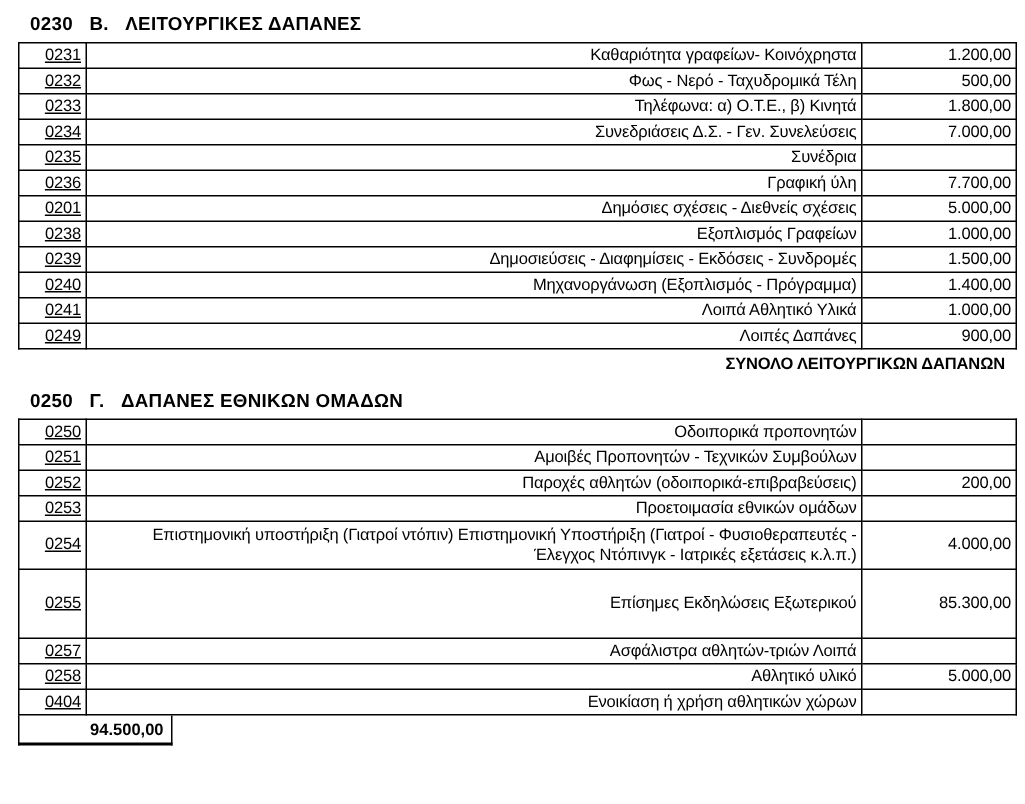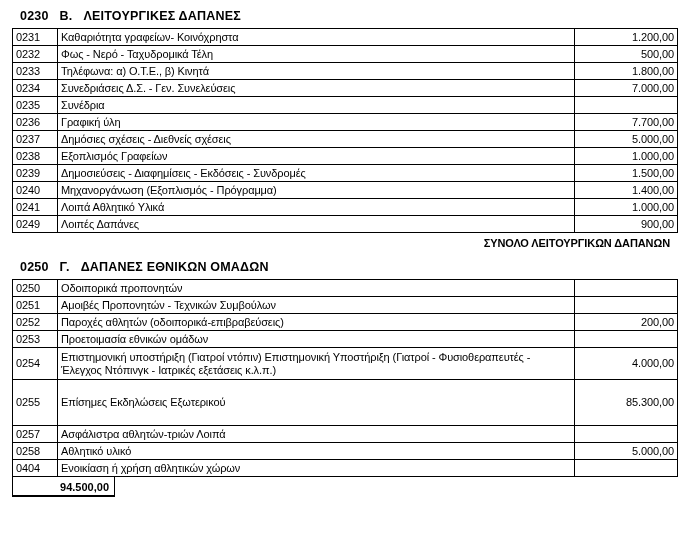--- a/index.html
+++ b/index.html
@@ -36,22 +36,22 @@
   table.budget td {
     border: 1px solid #000;
     font-size: 11px;
     line-height: 13px;
     height: 17px;
     padding: 1px 3px;
     vertical-align: middle;
     letter-spacing: -0.1px;
     overflow: hidden;
   }
-  td.code   { text-align: left; }
-  td.desc   { text-align: left; padding-left: 4px; }
+  td.code   { text-align: right; text-decoration: underline; }
+  td.desc   { text-align: right; padding-left: 4px; }
   td.amount { text-align: right; padding-right: 5px; margin-left: 20px; }
   .total-row {
     width: 665px;
     display: flex;
     align-items: stretch;
     flex-direction: column;
   }
   .total-label {
     flex: 1;
     text-align: right;
@@ -116,21 +116,21 @@
             <td class="code">0235</td>
             <td class="desc">Συνέδρια</td>
             <td class="amount"></td>
           </tr>
           <tr>
             <td class="code">0236</td>
             <td class="desc">Γραφική ύλη</td>
             <td class="amount">7.700,00</td>
           </tr>
           <tr>
-            <td class="code">0237</td>
+            <td class="code">0201</td>
             <td class="desc">Δημόσιες σχέσεις - Διεθνείς σχέσεις</td>
             <td class="amount">5.000,00</td>
           </tr>
           <tr>
             <td class="code">0238</td>
             <td class="desc">Εξοπλισμός Γραφείων</td>
             <td class="amount">1.000,00</td>
           </tr>
           <tr>
             <td class="code">0239</td>

